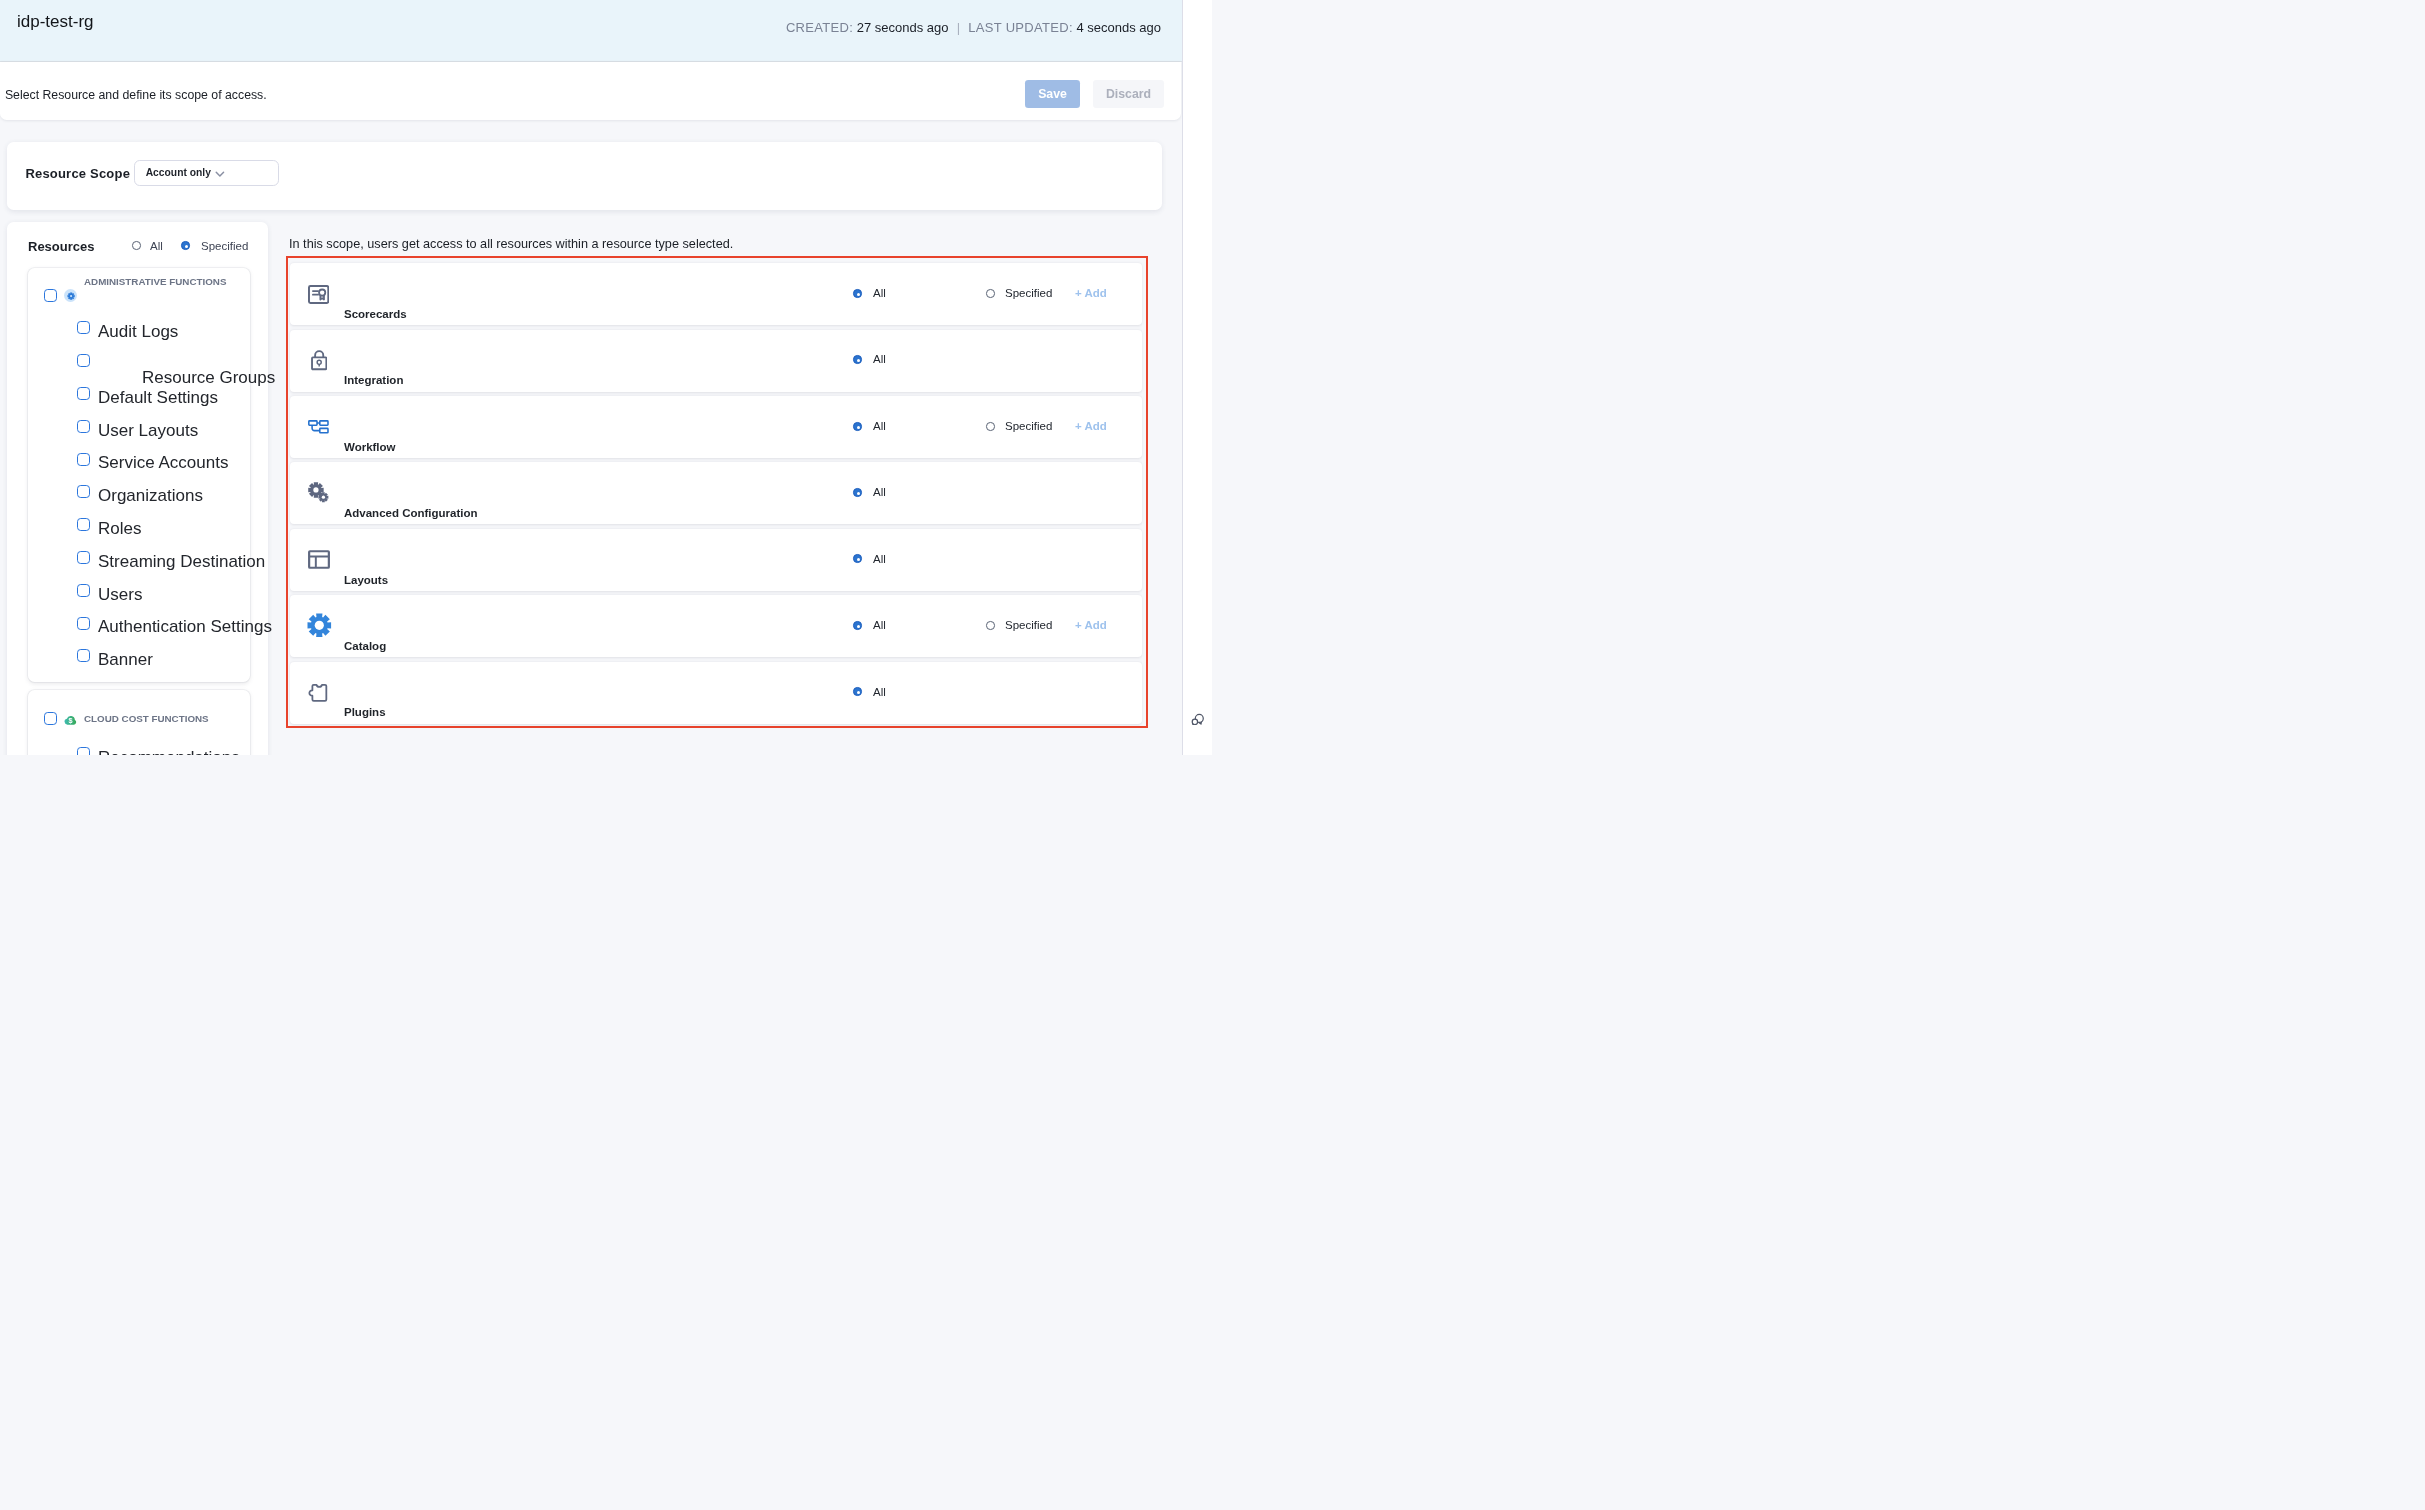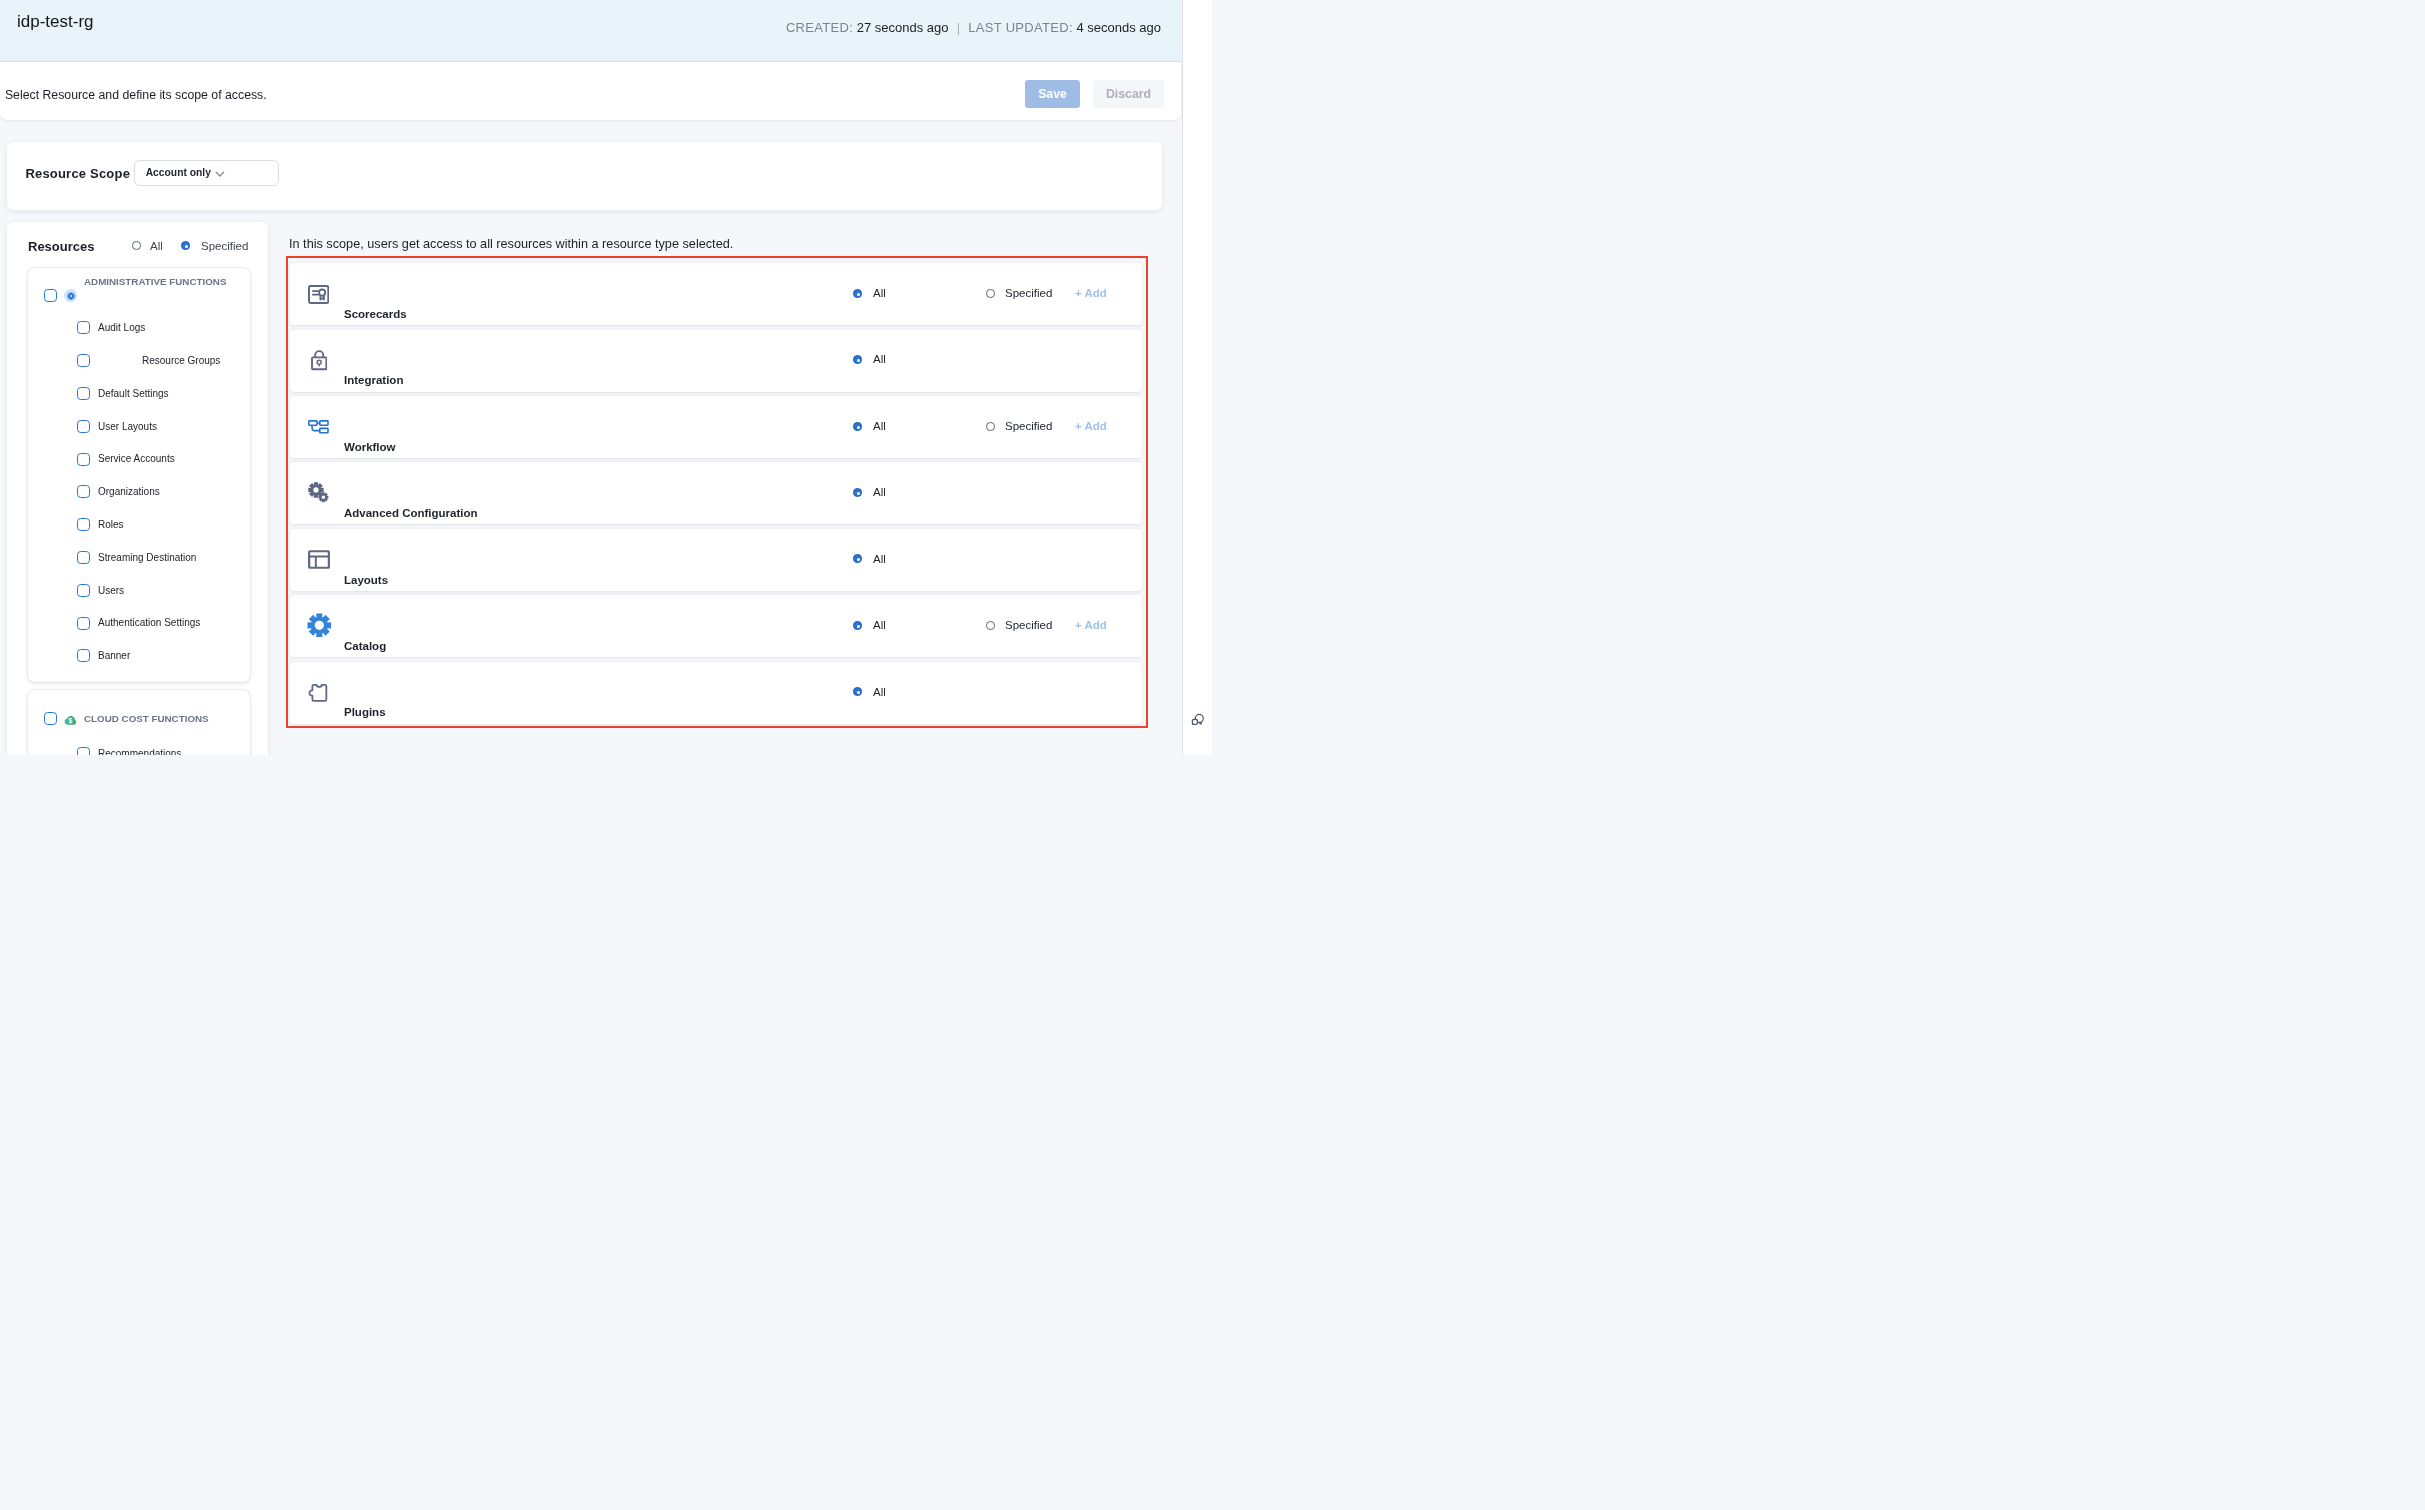--- a/index.html
+++ b/index.html
@@ -25,21 +25,21 @@
   
   .leftcard { left:7.4px; top:222px; width:261px; height:558px; background:#fff; border-radius:6.6px; box-shadow:0 1.6px 4.9px rgba(60,70,100,.10); }
   .res-title { left:28px; top:239px; font-size:13px; font-weight:bold; color:#1B1F26; }
   .radio { width:8.5px; height:8.5px; border-radius:50%; border:1.3px solid #5A6375; background:#fff; }
   .radio.sel { border:1.3px solid #1E5FBE; background:#2B74CF; }
   .radio.sel::after { content:""; position:absolute; left:2.6px; top:2.6px; width:3.3px; height:3.3px; background:#fff; border-radius:50%; }
   .rlab { font-size:11.5px; color:#3E4454; }
   .innercard { left:28px; width:222px; background:#fff; border-radius:6.6px; box-shadow:0 0 0 0.8px rgba(130,136,160,.12), 0 1.6px 4.1px rgba(96,97,112,.14); }
   .cb { width:13px; height:13px; border:1.2px solid #2B76DD; border-radius:3.7px; background:#fff; }
   .grouphead { font-size:9.8px; font-weight:bold; color:#6C7486; letter-spacing:0; }
-  .item { font-size:10px; color:#23262C; }
+  .item { font-size:17px; color:#23262C; }
   
   .desc { left:289px; top:237px; font-size:12.7px; color:#1B1F26; }
   .redbox { left:286px; top:256px; width:862px; height:472px; border:2.5px solid #E8432C; }
   .rowcard { left:290px; width:852px; height:62px; background:#fff; border-radius:4.1px; box-shadow:0 0.8px 2.5px rgba(96,97,112,.14); }
   .rowtitle { left:344px; font-size:11.5px; font-weight:bold; color:#1F2329;margin-top:20px; }
   .rowlab { font-size:11.5px; color:#22272F; }
   .addlink { font-size:11.5px; font-weight:bold; color:#9EC2ED; }
   
   .rightstrip { left:1182px; top:0; width:30px; height:755px; background:#fff; border-left:0.8px solid #DDDEE8; }
 </style>
@@ -74,21 +74,21 @@
   <div class="abs" style="left:64px; top:289px; width:13px; height:13px; border-radius:50%; background:#CBE3FA;">
     <svg width="8.2" height="8.2" viewBox="0 0 10 10" style="position:absolute; left:2.5px; top:2.5px;">
       <path d="M3.94,2.09 L3.73,0.58 L6.27,0.58 L6.06,2.09 A3.10,3.10 0 0 1 6.31,2.19 L7.23,0.98 L9.02,2.77 L7.81,3.69 A3.10,3.10 0 0 1 7.91,3.94 L9.42,3.73 L9.42,6.27 L7.91,6.06 A3.10,3.10 0 0 1 7.81,6.31 L9.02,7.23 L7.23,9.02 L6.31,7.81 A3.10,3.10 0 0 1 6.06,7.91 L6.27,9.42 L3.73,9.42 L3.94,7.91 A3.10,3.10 0 0 1 3.69,7.81 L2.77,9.02 L0.98,7.23 L2.19,6.31 A3.10,3.10 0 0 1 2.09,6.06 L0.58,6.27 L0.58,3.73 L2.09,3.94 A3.10,3.10 0 0 1 2.19,3.69 L0.98,2.77 L2.77,0.98 L3.69,2.19 Z" fill="#2D7BD8"></path>
       <circle cx="5" cy="5" r="1.3" fill="#CBE3FA"></circle>
     </svg>
   </div>
   <div class="abs grouphead" style="left:84px; top:276px;">ADMINISTRATIVE FUNCTIONS</div>
   <div class="abs cb" style="left:77px; top:321px;"></div>
 <div class="abs item" style="left:98px; top:322px;">Audit Logs</div>
   <div class="abs cb" style="left:77px; top:354px;"></div>
-<div class="abs item" style="left:98px; top:355px;padding-left:44px;">Resource Groups</div>
+<div class="abs item" style="left:98px; top:368px;padding-left:44px;">Resource Groups</div>
   <div class="abs cb" style="left:77px; top:387px;"></div>
 <div class="abs item" style="left:98px; top:388px;">Default Settings</div>
   <div class="abs cb" style="left:77px; top:420px;"></div>
 <div class="abs item" style="left:98px; top:421px;">User Layouts</div>
   <div class="abs cb" style="left:77px; top:453px;"></div>
 <div class="abs item" style="left:98px; top:453px;">Service Accounts</div>
   <div class="abs cb" style="left:77px; top:485px;"></div>
 <div class="abs item" style="left:98px; top:486px;">Organizations</div>
   <div class="abs cb" style="left:77px; top:518px;"></div>
 <div class="abs item" style="left:98px; top:519px;">Roles</div>

